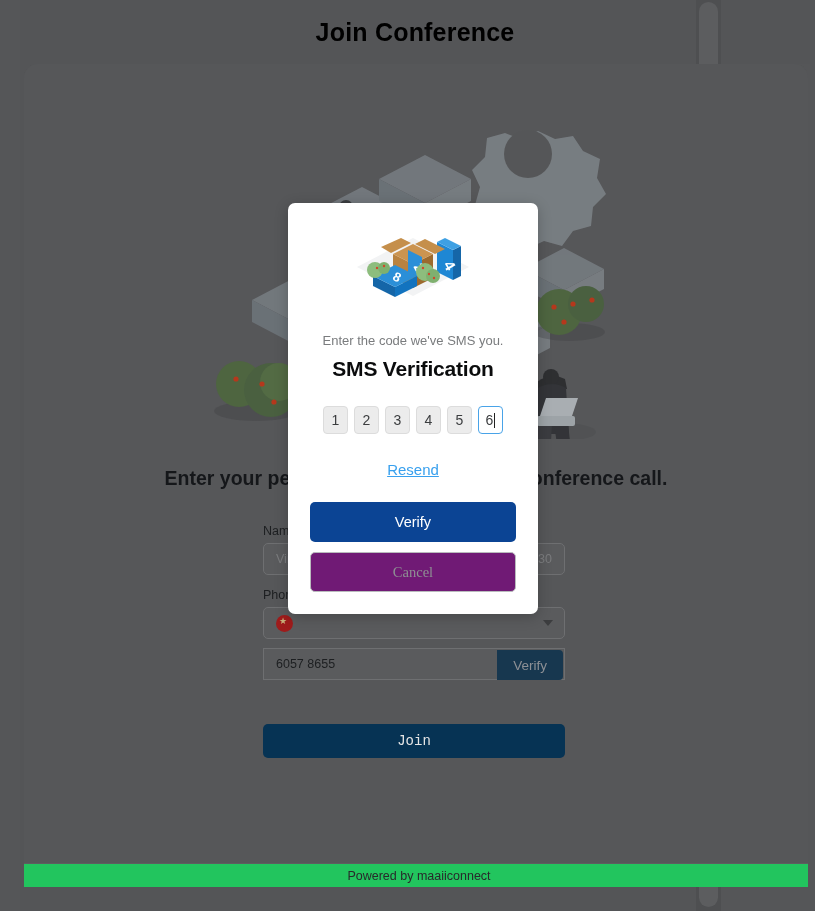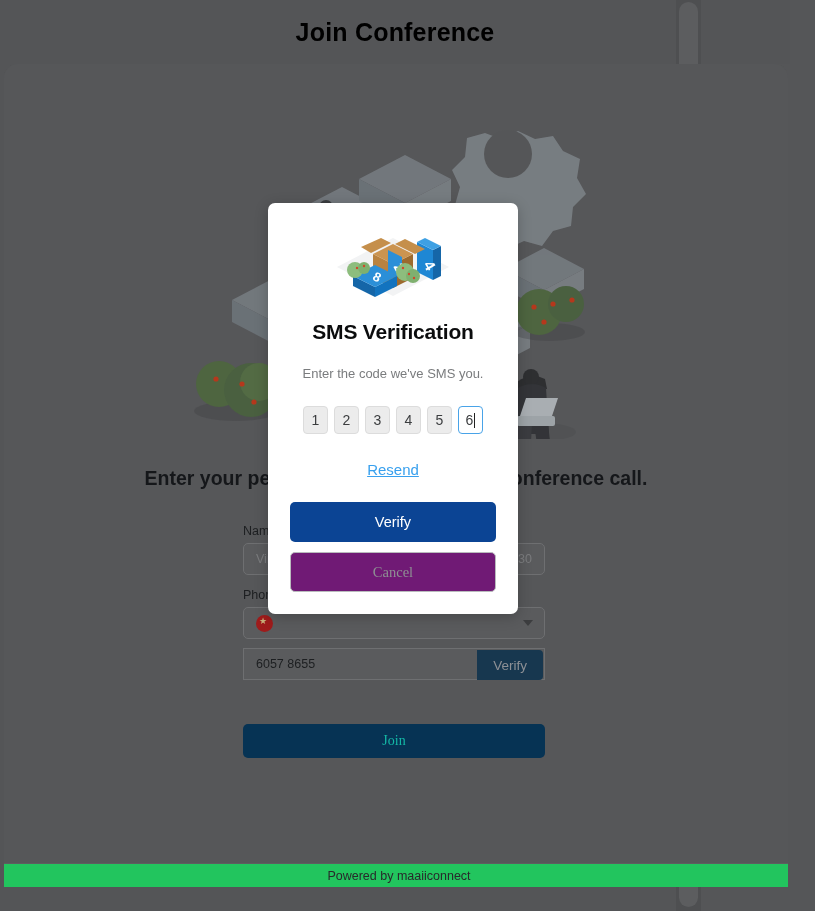--- a/index.html
+++ b/index.html
@@ -11,20 +11,21 @@
     font-family: "Liberation Sans", sans-serif;
     background: #555658;
   }
 
   
   #page {
     position: relative;
     width: 701px;
     height: 911px;
     background: #545557;
+    margin-left: 20px;
   }
 
   #topbar {
     position: absolute;
     left: 0; top: 0;
     width: 790px;
     height: 64px;
     background: #545557;
     display: flex;
     align-items: center;
@@ -184,23 +185,23 @@
     align-items: center;
   }
 
   #join-btn {
     margin-top: 44px;
     width: 302px;
     height: 34px;
     border: none;
     border-radius: 5px;
     background: #063354;
-    color: #14b8a6;
+    color: #e5e5e5;
     font-size: 14px;
-    font-family: Liberation Serif, serif;
+    font-family: Liberation Mono, monospace;
   }
 
   
   #footer {
     position: absolute;
     left: 0; bottom: 0;
     width: 790px;
     height: 24px;
     background: #22c55e;
     display: flex;
@@ -452,22 +453,22 @@
         <circle cx="24" cy="44" r="1.2" fill="#d1472a"></circle>
         <circle cx="31" cy="42" r="1.2" fill="#d1472a"></circle>
         <circle cx="72" cy="48" r="9" fill="#8dbd7d"></circle>
         <circle cx="80" cy="52" r="7" fill="#7fb06f"></circle>
         <circle cx="70" cy="44" r="1.2" fill="#d1472a"></circle>
         <circle cx="76" cy="50" r="1.2" fill="#d1472a"></circle>
         <circle cx="81" cy="54" r="1.2" fill="#d1472a"></circle>
       </svg>
     </div>
 
+    <div id="modal-sub">Enter the code we've SMS you.</div>
     <div id="modal-title">SMS Verification</div>
-    <div id="modal-sub">Enter the code we've SMS you.</div>
 
     <div id="otp-row">
         <div class="otp">1</div>
         <div class="otp">2</div>
         <div class="otp">3</div>
         <div class="otp">4</div>
         <div class="otp">5</div>
         <div class="otp focused">6<span class="caretbar"></span></div>
       </div>
 

